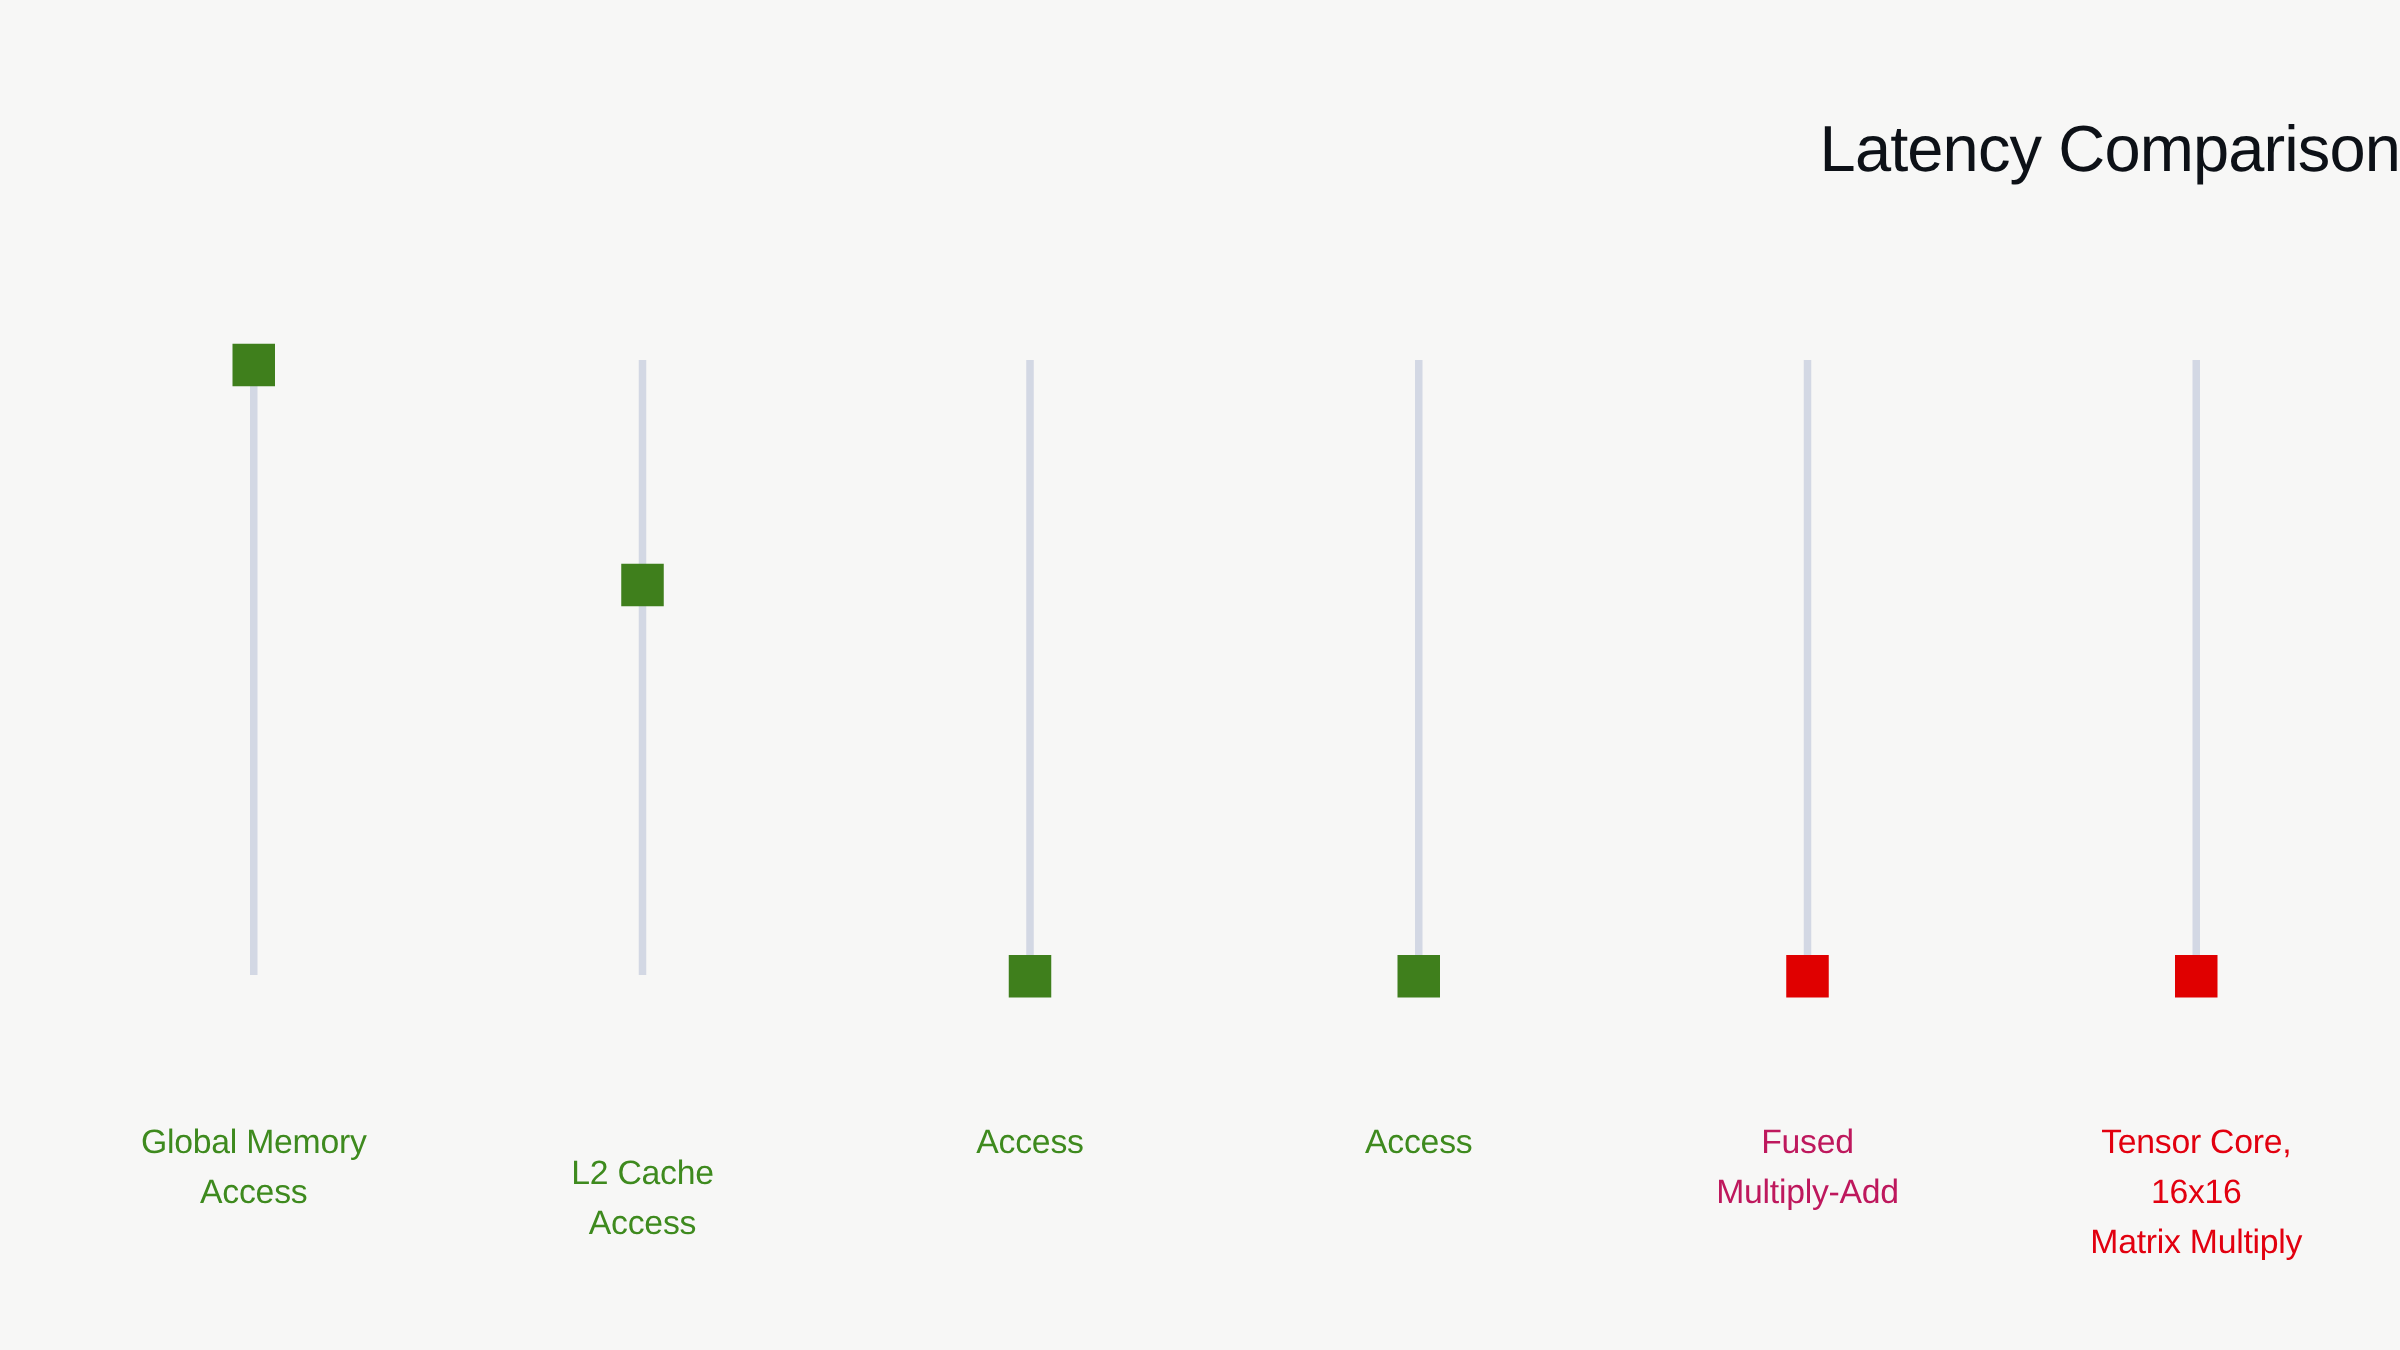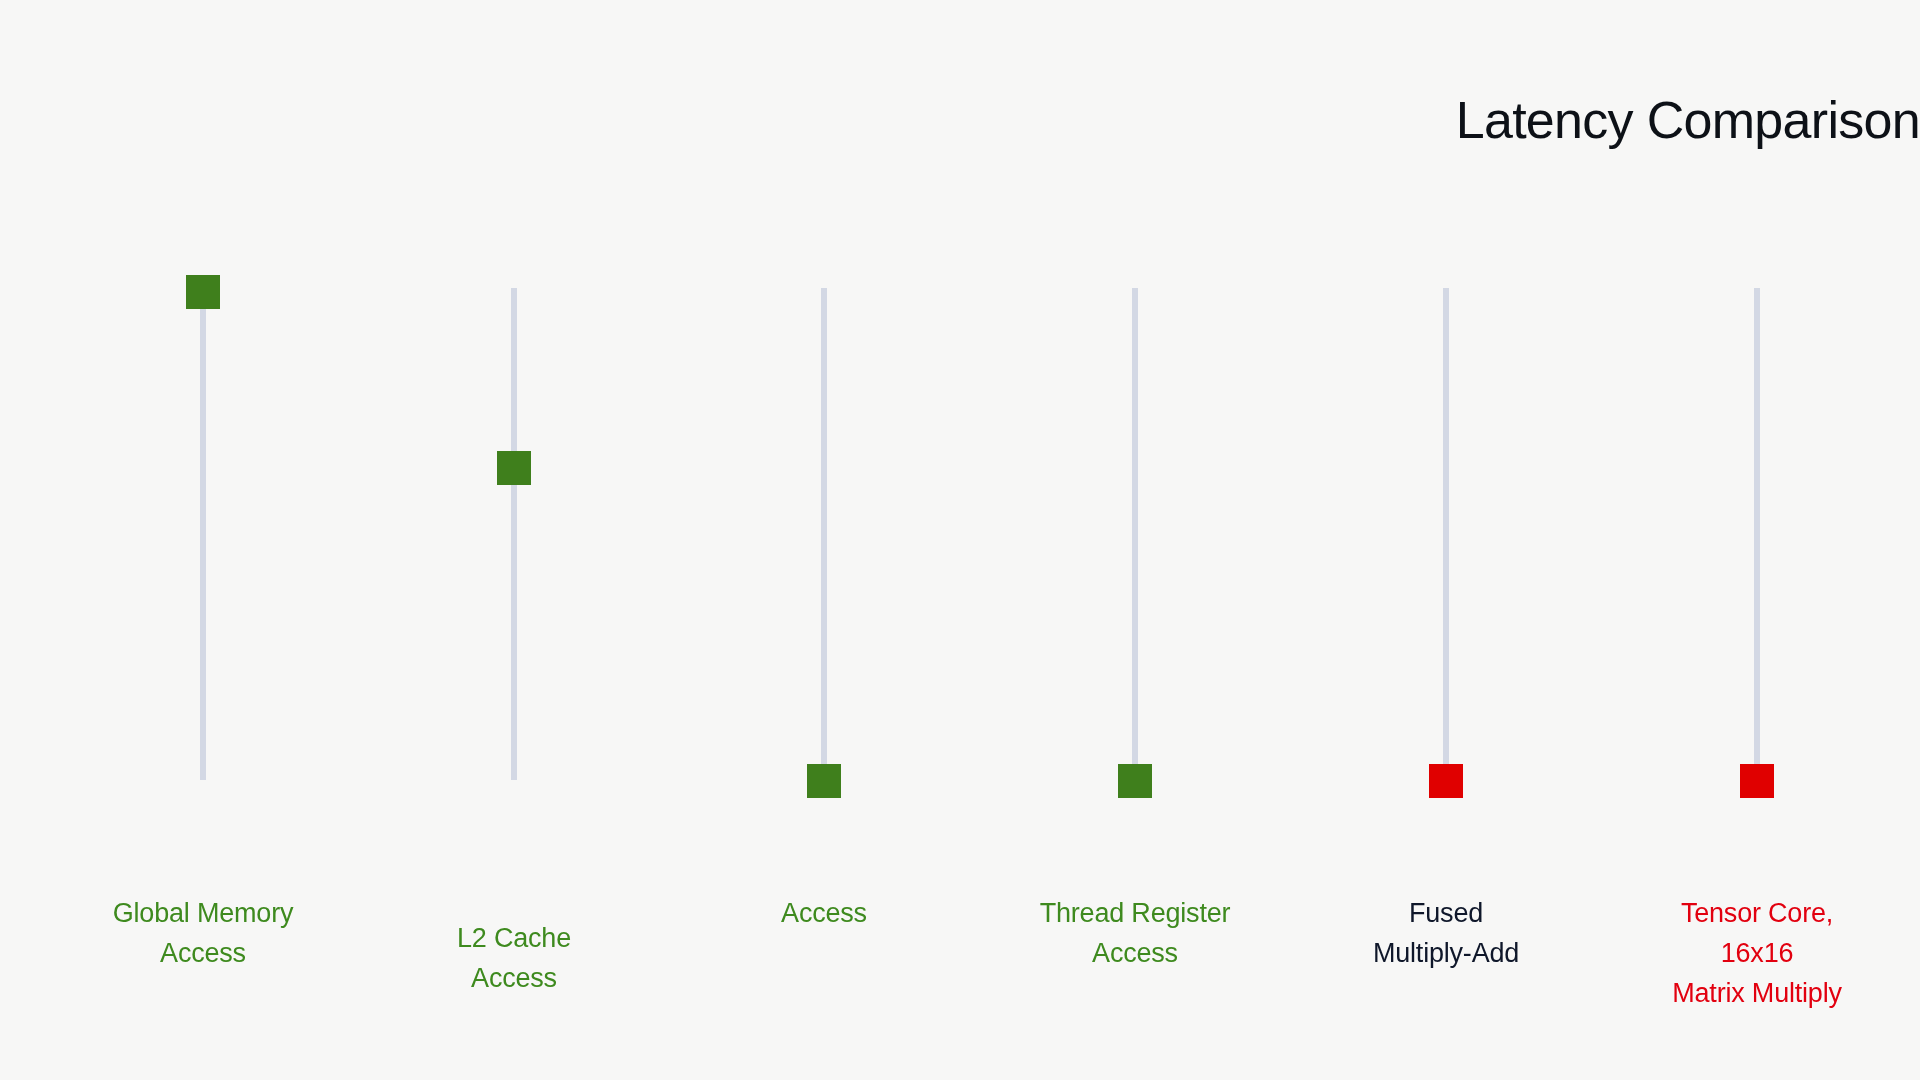--- a/index.html
+++ b/index.html
@@ -113,28 +113,27 @@
         <div class="stem-line" style="top: 288px; height: 493px; background: rgb(211, 216, 228);"></div>
         <div class="marker green" style="top: 764px; background: rgb(63, 127, 28);"></div>
         <div class="cat-label green" style="color: rgb(62, 138, 30);">
           <span>Access</span>
         </div>
       </div>
       <div class="stem-group" style="left: 1135px;">
         <div class="stem-line" style="top: 288px; height: 493px; background: rgb(211, 216, 228);"></div>
         <div class="marker green" style="top: 764px; background: rgb(63, 127, 28);"></div>
         <div class="cat-label green" style="color: rgb(62, 138, 30);">
-          <span>Thread Register</span>
           <span>Access</span>
         </div>
       </div>
       <div class="stem-group" style="left: 1446px;">
         <div class="stem-line" style="top: 288px; height: 493px; background: rgb(211, 216, 228);"></div>
         <div class="marker red" style="top: 764px; background: rgb(224, 0, 0);"></div>
-        <div class="cat-label red" style="color: #0f172a;">
+        <div class="cat-label red" style="color: #be185d;">
           <span>Fused</span>
           <span>Multiply-Add</span>
         </div>
       </div>
       <div class="stem-group" style="left: 1757px;">
         <div class="stem-line" style="top: 288px; height: 493px; background: rgb(211, 216, 228);"></div>
         <div class="marker red" style="top: 764px; background: rgb(224, 0, 0);"></div>
         <div class="cat-label red" style="color: rgb(226, 0, 15);">
           <span>Tensor Core,</span>
           <span>16x16</span>

